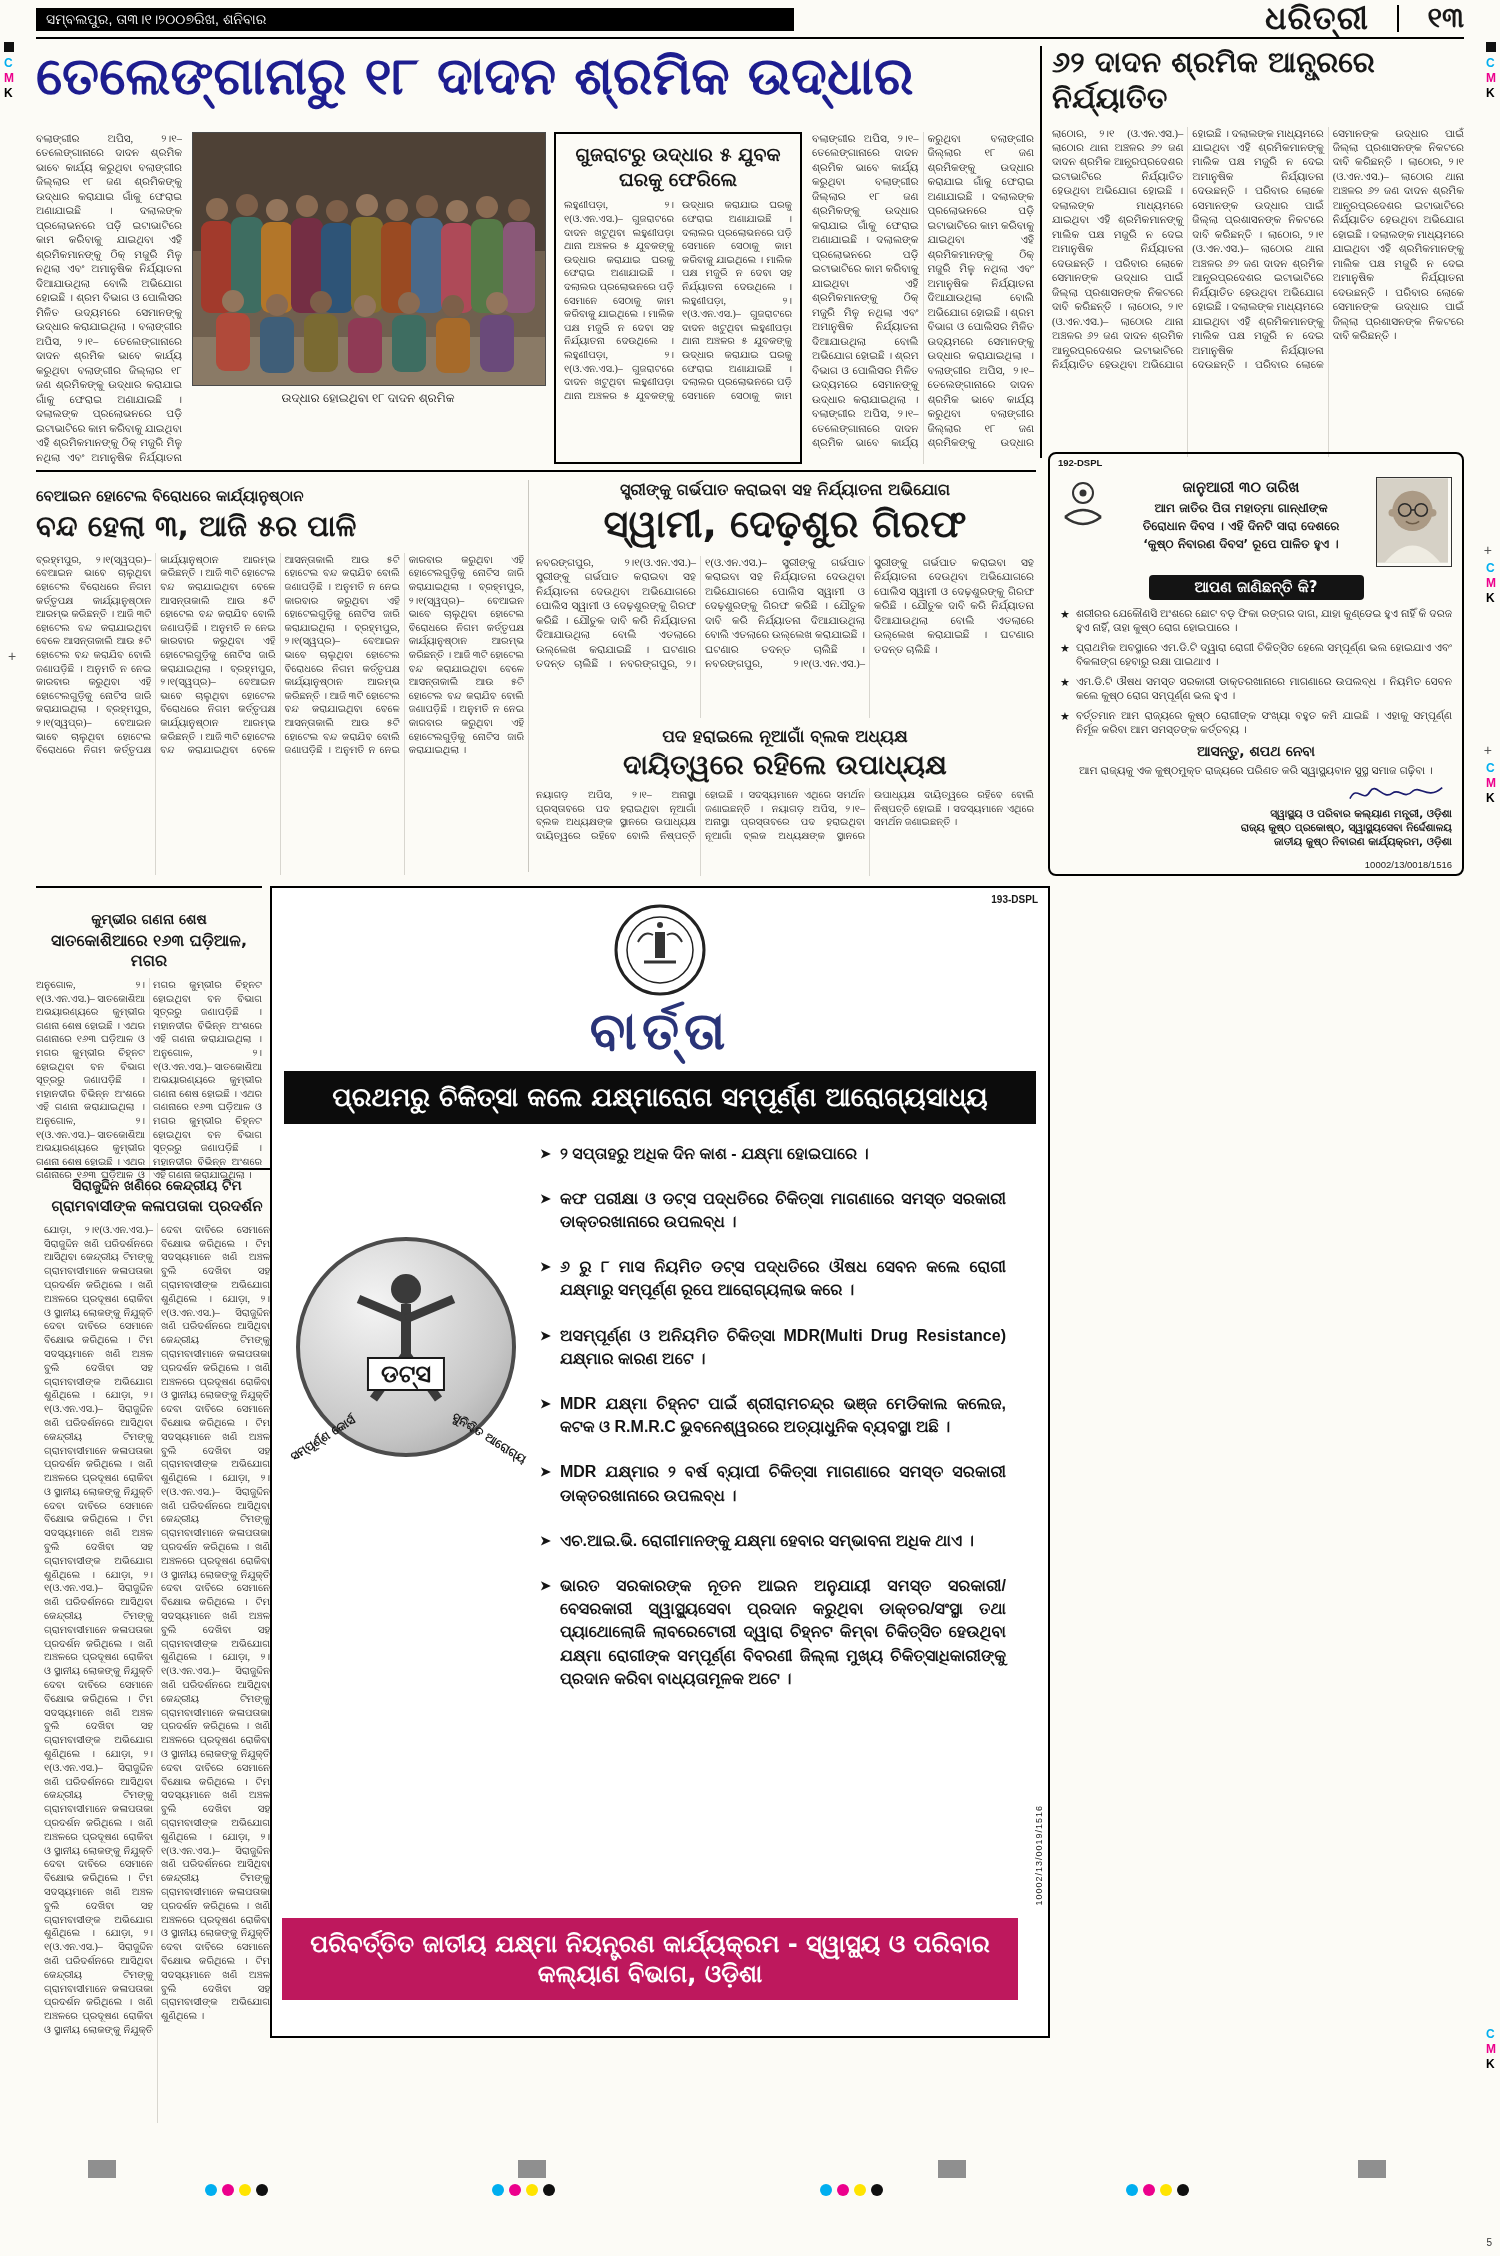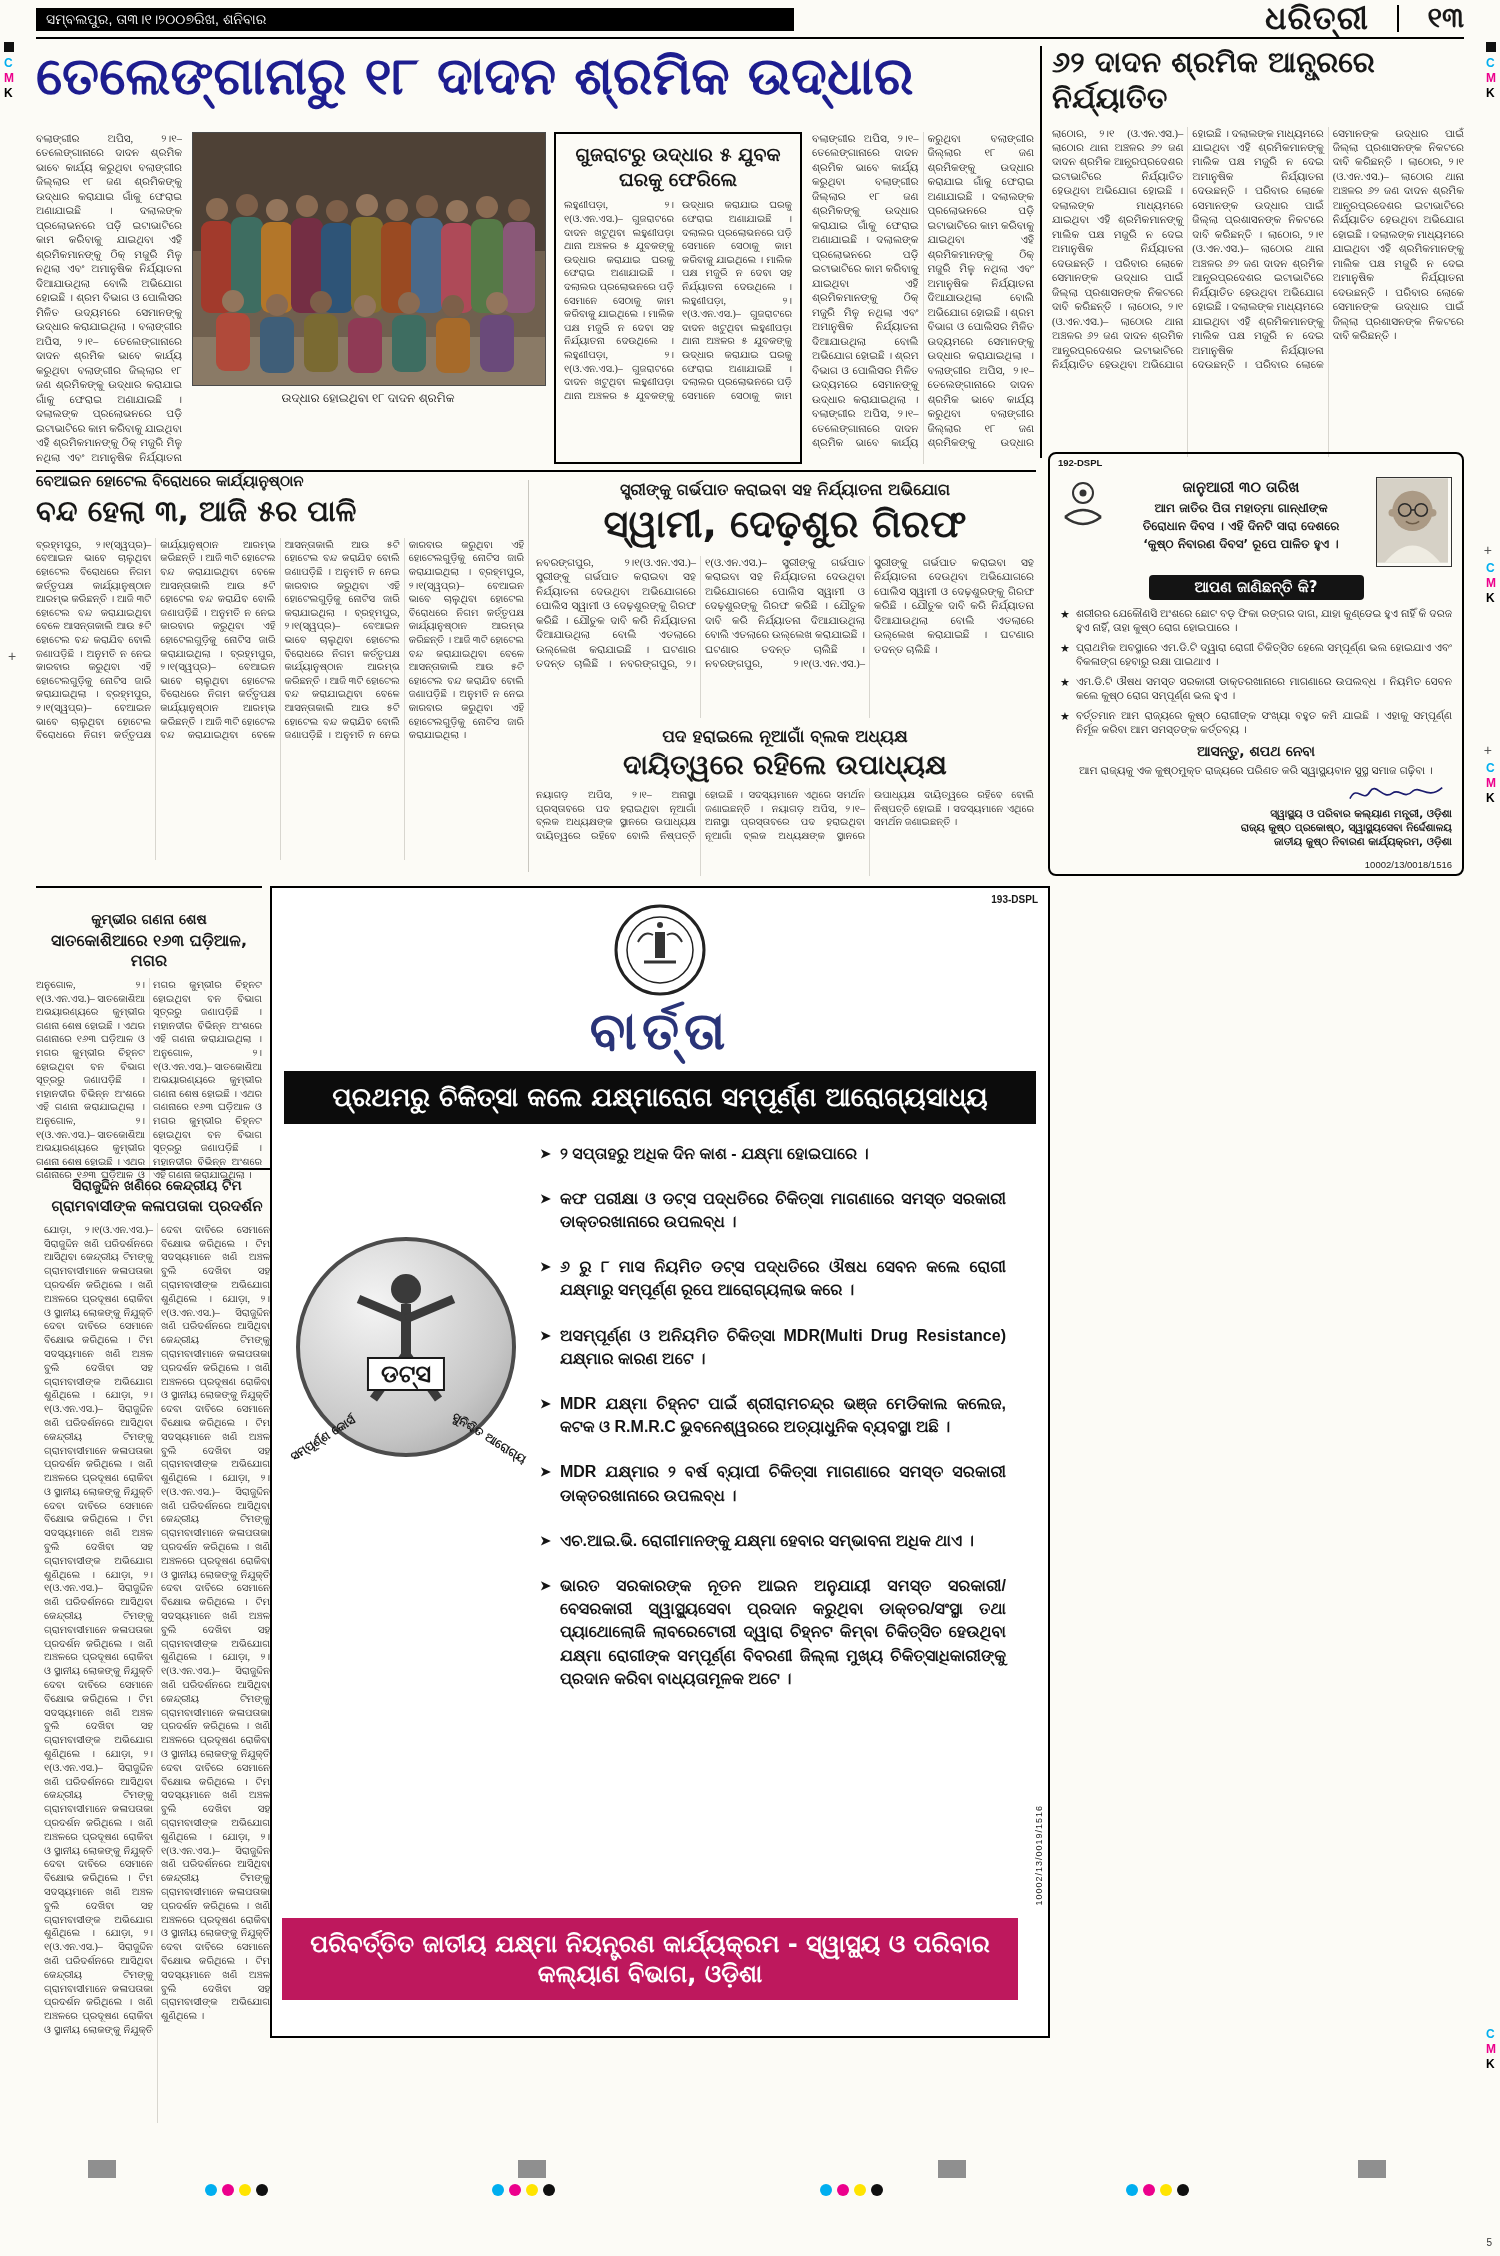--- a/index.html
+++ b/index.html
@@ -26,21 +26,21 @@
   .figure{width:352px;}
   .photo{width:352px;height:252px;border:1px solid #4a4a4a;display:block;}
   .caption{margin-top:5px;text-align:center;font:12px "Liberation Sans",sans-serif;}
   .subbox{width:248px;border:2px solid #000;padding:8px;box-sizing:border-box;}
   .subbox-head{font:bold 19px/1.3 "DejaVu Sans",sans-serif;text-align:center;margin-bottom:7px;}
   .subbox-body{height:216px;column-count:2;column-gap:8px;font-size:10px;line-height:1.36;}
   .colD{flex:1;column-count:2;column-gap:9px;column-rule:1px solid #d8d6cf;font-size:10.5px;line-height:1.38;}
   .mid-rule{position:absolute;left:36px;top:470px;width:1000px;height:2px;background:#000;}
   
   .kicker{font:bold 15px "DejaVu Sans",sans-serif;}
-  .hotel{position:absolute;left:36px;top:472px;width:488px;}
+  .hotel{position:absolute;left:36px;top:487px;width:488px;}
   .hotel-head{font:bold 29px/1.2 "DejaVu Sans",sans-serif;margin:4px 0 9px;}
   .hotel-body{height:322px;column-count:4;column-gap:9px;column-rule:1px solid #d8d6cf;font-size:10px;line-height:1.36;}
   .vrule-mid{position:absolute;left:528px;top:480px;width:1px;height:392px;background:#c9c7c0;}
   .arrest{position:absolute;left:536px;top:480px;width:498px;}
   .arrest-kicker{font:bold 16px "DejaVu Sans",sans-serif;text-align:center;}
   .arrest-head{font:bold 38px/1.15 "DejaVu Sans",sans-serif;text-align:center;margin:4px 0 9px;}
   .arrest-body{height:162px;column-count:3;column-gap:9px;column-rule:1px solid #d8d6cf;font-size:10.5px;line-height:1.38;}
   .blockst{position:absolute;left:536px;top:726px;width:498px;}
   .block-kicker{font:bold 17px "DejaVu Sans",sans-serif;text-align:center;}
   .block-head{font:bold 27px/1.15 "DejaVu Sans",sans-serif;text-align:center;margin:3px 0 8px;}

